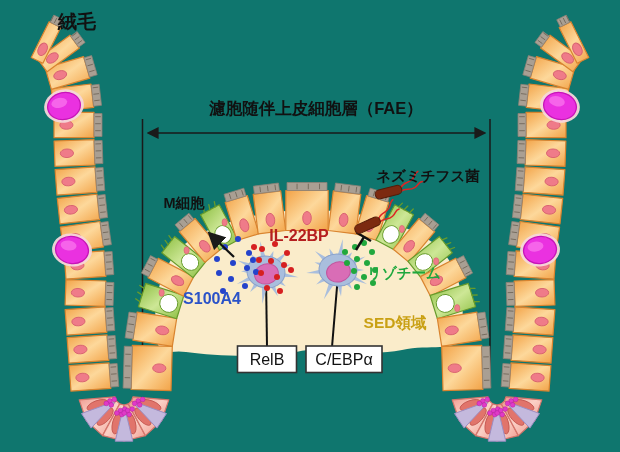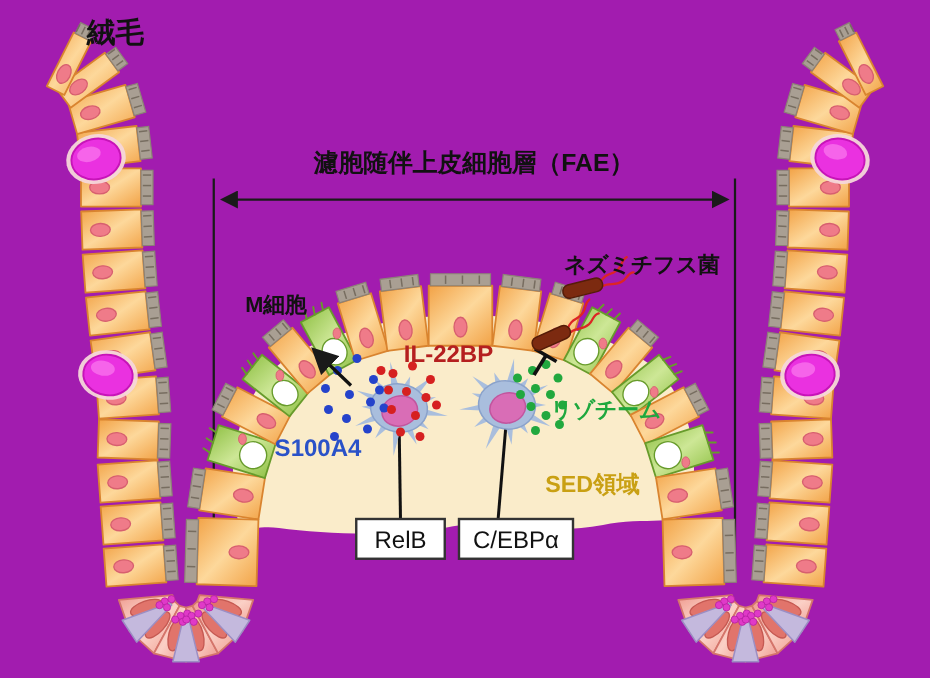--- a/index.html
+++ b/index.html
@@ -1,16 +1,16 @@
 <!DOCTYPE html>
 <html><head>
 <meta charset="utf-8">
 <style>
   html,body{margin:0;padding:0;background:#fff;}
-  #stage{position:relative;width:620px;height:452px;background:#a21caf;overflow:hidden;
+  #stage{position:relative;width:620px;height:452px;background:#0f766e;overflow:hidden;
          font-family:"Liberation Sans","DejaVu Sans",sans-serif;}
   text{font-family:"Liberation Sans","DejaVu Sans",sans-serif;}
   .lbl{font-weight:bold;}
 </style>
 </head>
 <body>
 
 <div id="stage">
 <svg id="fig" width="620" height="452" viewBox="0 0 620 452">
   <defs>

